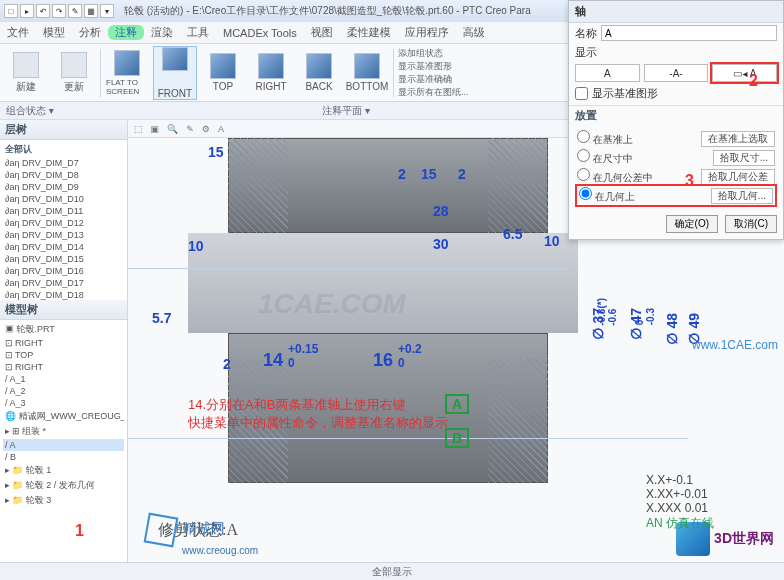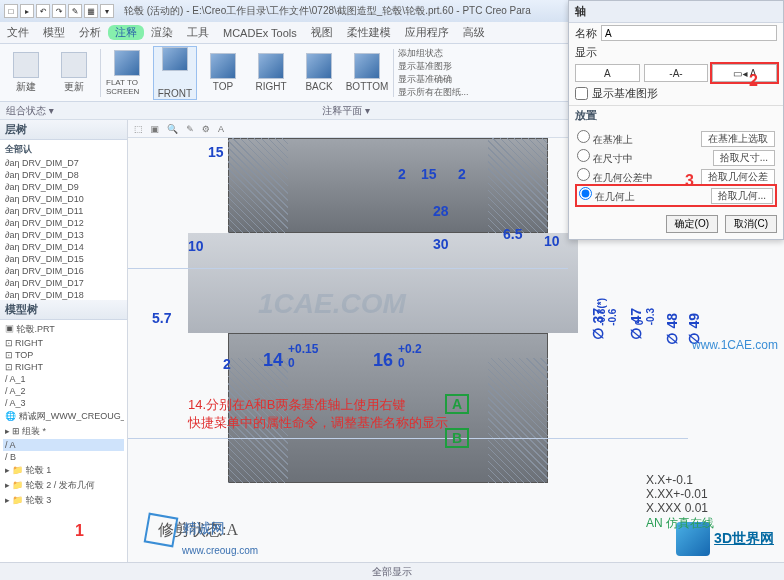--- a/index.html
+++ b/index.html
@@ -226,21 +226,21 @@
 
       <div class="watermark" style="left:130px;top:150px;">1CAE.COM</div>
 
       <div class="logo1">
         <div style="display:inline-block;width:30px;height:30px;border:2px solid #3a8ed6;transform:rotate(10deg);vertical-align:middle;margin-right:4px;"></div>
         <span style="font-size:14px;font-weight:normal;">精诚网</span><br>
         <span style="margin-left:36px;">www.creoug.com</span>
       </div>
       <div class="logo2">
         <span style="display:inline-block;width:34px;height:34px;background:linear-gradient(135deg,#4ab0e6,#1668b0);border-radius:4px;vertical-align:middle;"></span>
-        <span style="color:#0369a1;font-weight:bold;text-decoration:underline;">3D世界网</span>
+        <span style="color:#701a75;font-weight:bold;">3D世界网</span>
       </div>
 
       <div style="position:absolute; right:70px; bottom:30px; font-size:12px; color:#444; font-family:Arial; text-align:left;">
         <div>X.X+-0.1</div>
         <div>X.XX+-0.01</div>
         <div>X.XXX     0.01</div>
         <div style="color:#2a9e55;">AN    仿真在线</div>
       </div>
       <div style="position:absolute; right:6px; top:200px; font-size:12px; color:#3a8ed6; writing-mode:horizontal-tb;">www.1CAE.com</div>
     </div>

